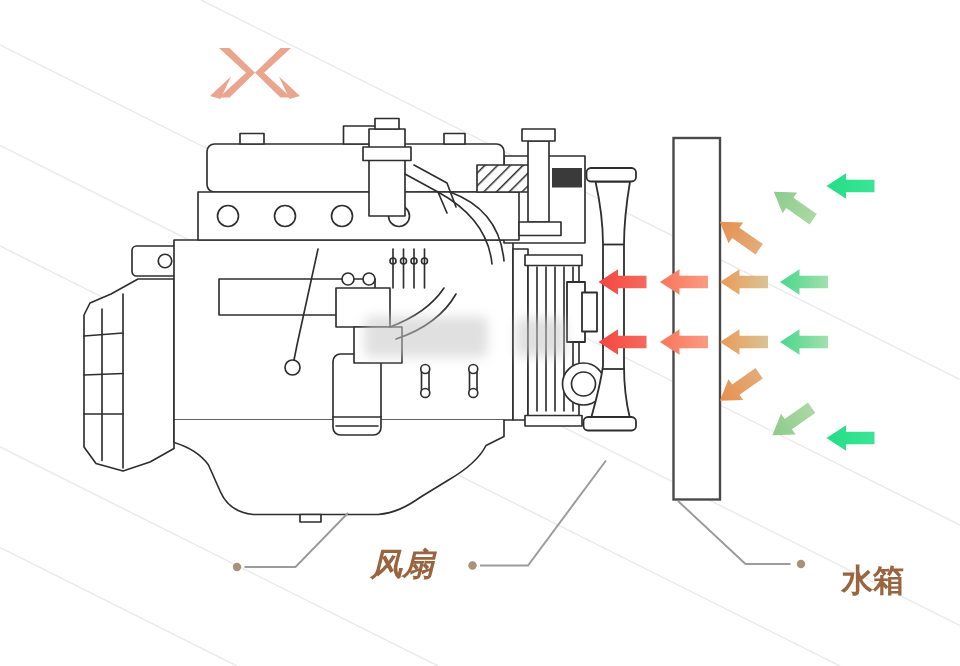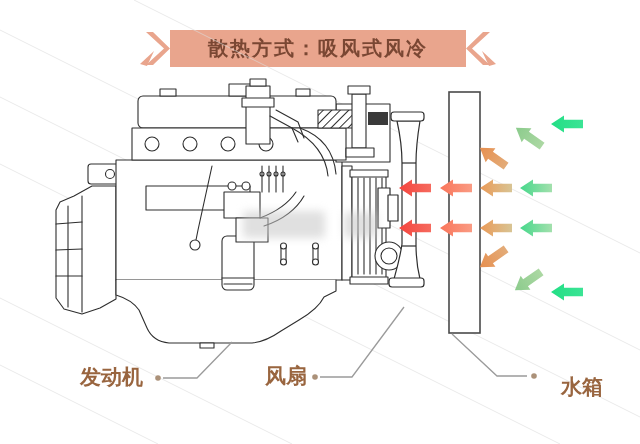--- a/index.html
+++ b/index.html
@@ -13,39 +13,36 @@
   .banner{position:absolute;left:140px;top:30px;width:356px;height:37px;display:flex;align-items:stretch;}
   .banner .chev{color:var(--banner-bg);flex:0 0 30px;}
   .banner .ribbon-body{flex:1;background:var(--banner-bg);display:flex;align-items:center;justify-content:center;}
   .banner .ribbon-body .title{
     color:var(--banner-text);font-size:20px;font-weight:bold;letter-spacing:2px;line-height:1;
     transform:translateY(-1px);
   }
   .art{position:absolute;left:0;top:0;width:640px;height:444px;}
   .label{position:absolute;color:var(--label-text);font-size:21px;font-weight:bold;line-height:1;white-space:nowrap;}
   .label-engine{left:80px;top:367px;}
-  .label-fan{left:265px;top:366px;}
+  .label-fan{left:247px;top:366px;font-style:italic;}
   .label-radiator{left:561px;top:377px;}
   .patch{position:absolute;background:rgba(198,198,198,0.55);filter:blur(4px);border-radius:4px;}
   .patch1{left:243px;top:211px;width:82px;height:27px;}
   .patch2{left:344px;top:212px;width:33px;height:26px;}
 </style>
 </head>
 <body>
 
 <div class="stage">
 
   <div class="banner">
     <svg class="chev" viewBox="0 0 30 37">
       <polygon points="6,2 24,18.5 6,35 13,35 30,18.5 13,2" fill="currentColor"></polygon>
       <polygon points="0,34 14,21 7,36" fill="currentColor"></polygon>
     </svg>
-    <div class="ribbon-body">
-      <span class="title">散热方式：吸风式风冷</span>
-    </div>
     <svg class="chev" viewBox="0 0 30 37">
       <polygon points="24,2 6,18.5 24,35 17,35 0,18.5 17,2" fill="currentColor"></polygon>
       <polygon points="30,34 16,21 23,36" fill="currentColor"></polygon>
     </svg>
   </div>
 
   <svg class="art" viewBox="0 0 640 444">
     <defs>
       <pattern id="hatch" width="6" height="6" patternUnits="userSpaceOnUse" patternTransform="rotate(45)">
         <rect width="6" height="6" fill="#ffffff"></rect>
@@ -219,17 +216,16 @@
     <g stroke="none" fill="#AB9179">
       <circle cx="158" cy="378" r="2.8"></circle>
       <circle cx="315" cy="377" r="2.8"></circle>
       <circle cx="534" cy="376" r="2.8"></circle>
     </g>
   </svg>
 
   <div class="patch patch1"></div>
   <div class="patch patch2"></div>
 
-  <div class="label label-engine">发动机</div>
   <div class="label label-fan">风扇</div>
   <div class="label label-radiator">水箱</div>
 
 </div>
 
 </body></html>

